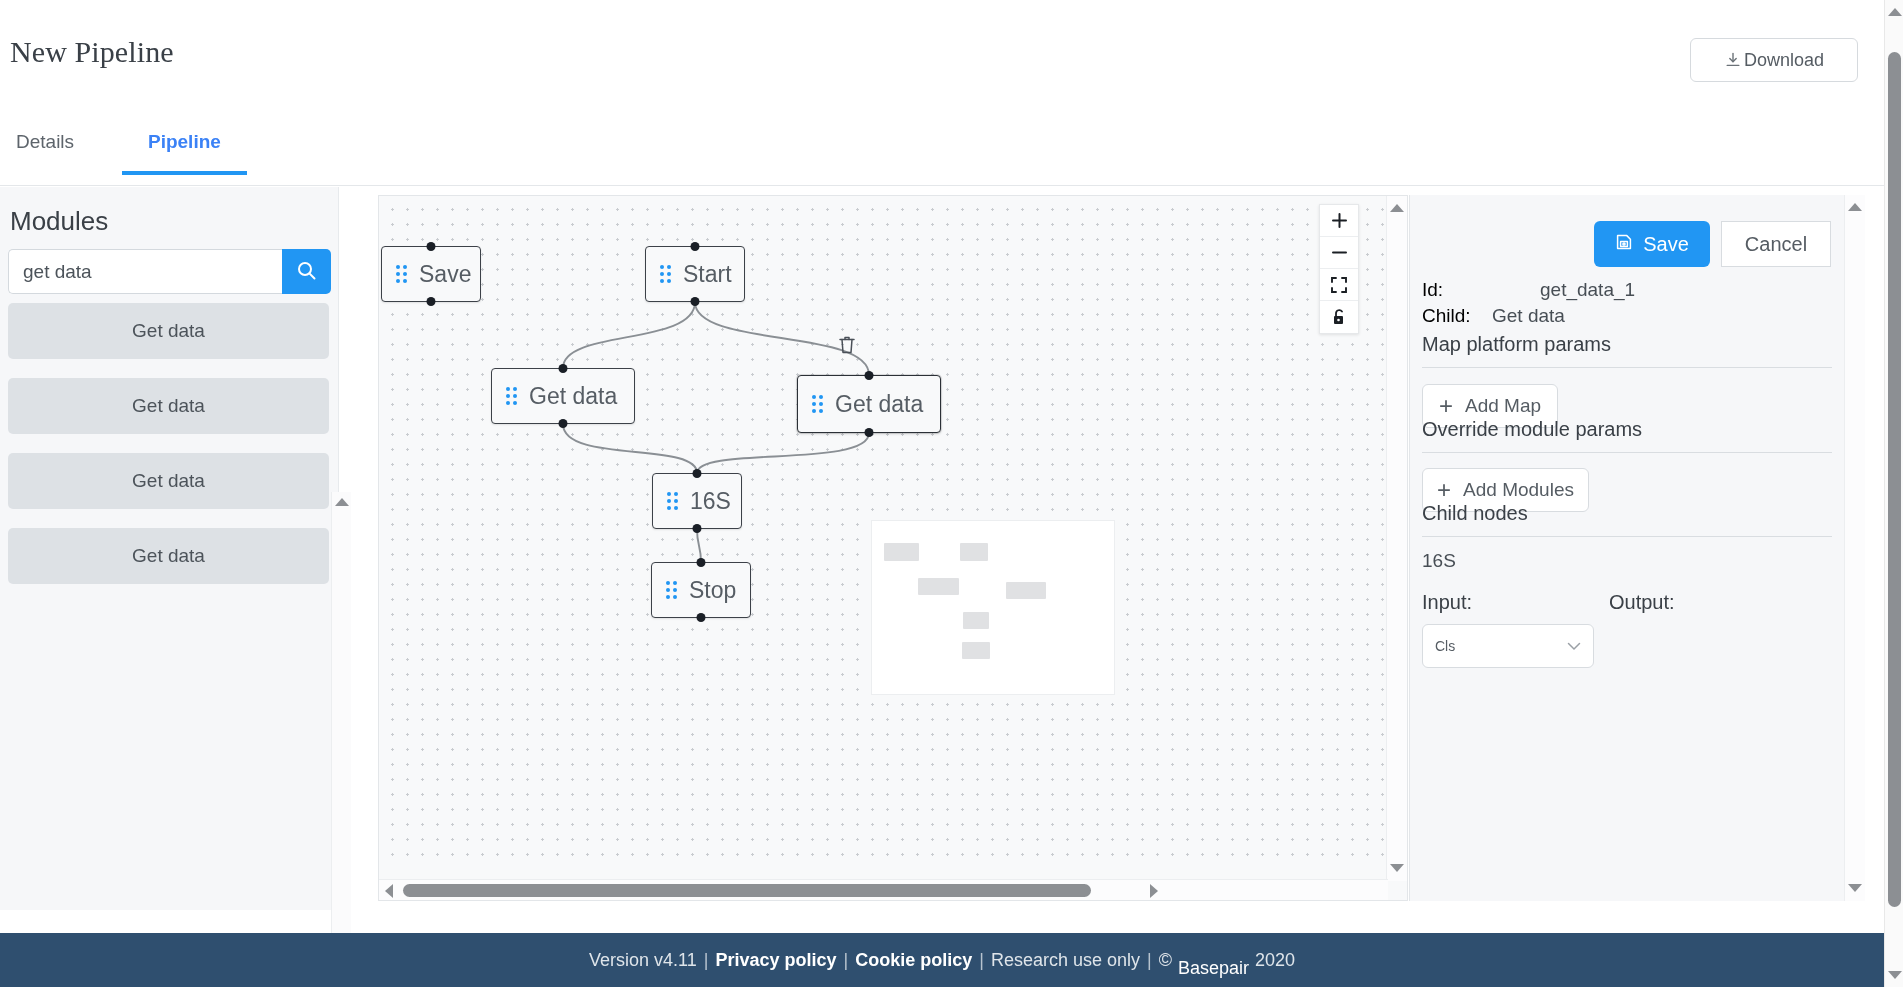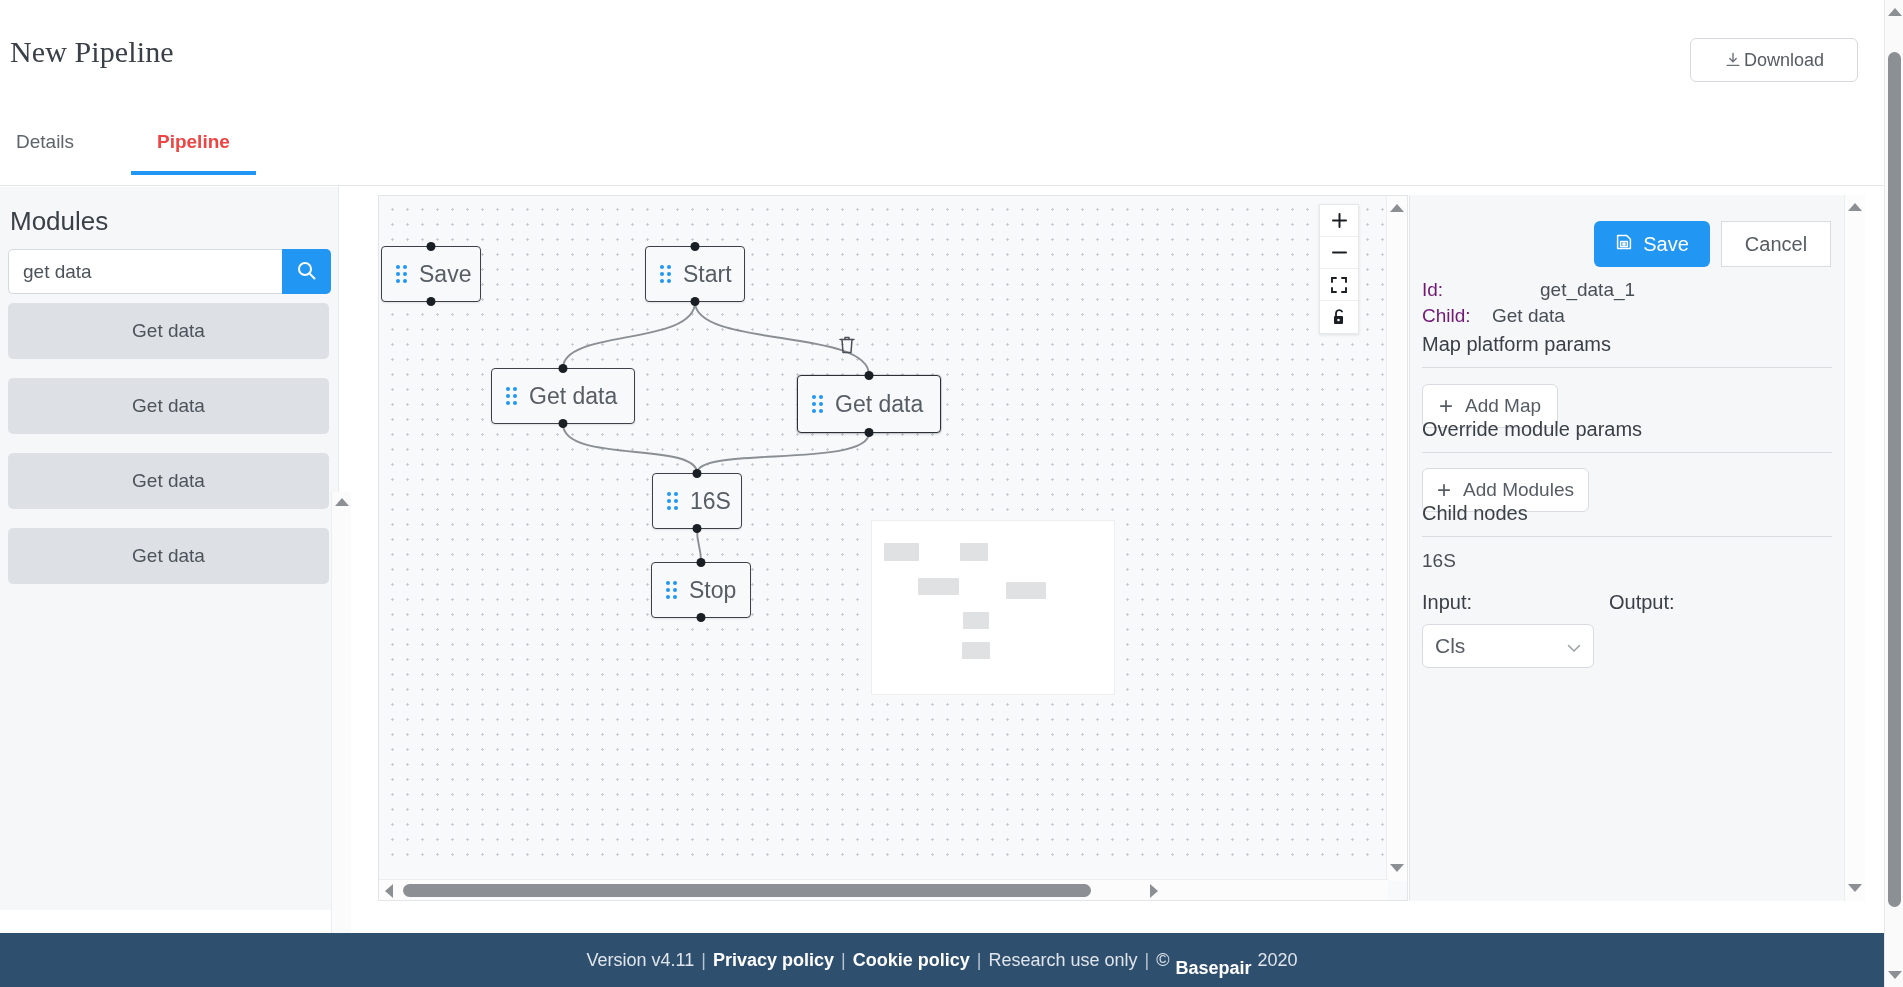--- a/index.html
+++ b/index.html
@@ -46,21 +46,21 @@
     border-bottom: 1px solid #e4e7ea;
     background: #ffffff;
   }
   .tab {
     position: absolute; top: 20px;
     font-size: 19px; color: #5d646b;
     padding-bottom: 22px; cursor: pointer;
     font-family: inherit; background: none; border: none;
   }
   .tab.t0 { left: 10px; }
-  .tab.t1 { left: 142px; color: #ef4444; font-weight: 700; margin-left: 9px; }
+  .tab.t1 { left: 142px; color: #3b82f6; font-weight: 700; }
   .tab.t1::after {
     content: ""; position: absolute;
     left: -20px; right: -20px; bottom: 0; height: 4px;
     background: #2196f3;
   }
 
   
   .modules-panel {
     position: absolute; left: 0; top: 187px;
     width: 339px; height: 723px;
@@ -228,54 +228,54 @@
   }
   .btn-cancel {
     position: absolute; left: 311px; top: 26px;
     width: 110px; height: 46px;
     background: #ffffff; border: 1px solid #d8dce0; border-radius: 0;
     color: #555c63; font-size: 20px; font-family: inherit;
     display: flex; align-items: center; justify-content: center;
     cursor: pointer;
   }
   .kv { position: absolute; font-size: 19px; color: #474e55; }
-  .kv-key { color: #701a75; }
+  .kv-key { color: #000000; }
   .sect-label { position: absolute; font-size: 20px; color: #3a4047; }
   .hr { position: absolute; height: 1px; background: #d9dde1; left: 12px; width: 410px; }
   .add-btn {
     position: absolute; height: 44px;
     background: #ffffff; border: 1px solid #d8dce0; border-radius: 6px;
     color: #555c63; font-size: 19px; font-family: inherit;
     display: flex; align-items: center; justify-content: center; gap: 12px;
     cursor: pointer;
   }
   .plus { font-size: 24px; color: #555c63; line-height: 1; font-weight: 300; }
   .io-label { position: absolute; font-size: 20px; color: #3a4047; }
   .select {
     position: absolute; width: 172px; height: 44px;
     background: #ffffff; border: 1px solid #d8dce0; border-radius: 6px;
     display: flex; align-items: center; padding: 4px 12px;
-    font-size: 21px; color: #555c63; cursor: pointer;
+    font-size: 14px; color: #555c63; cursor: pointer;
   }
   .select .chev { margin-left: auto; }
   .rp-scroll {
     position: absolute; right: 0; top: 0;
     width: 21px; height: 706px;
     background: #fcfcfd; border-left: 1px solid #eceef0;
   }
 
   
   .footer {
     position: absolute; left: 0; top: 933px;
     width: 1884px; height: 54px;
     background: #2f4f6f;
     display: flex; align-items: center; justify-content: center;
     color: #dfe5ea; font-size: 18px;
   }
-  .footer b { color: #ffffff; font-weight: 700; margin-top: 16px; }
+  .footer b { color: #ffffff; font-weight: 400; margin-top: 16px; }
   .footer a { color: #ffffff; font-weight: 700; text-decoration: none; cursor: pointer; }
   .fsep { margin: 0 7px; color: #b7c3ce; }
 
   
   .win-scroll {
     position: absolute; right: 0; top: 0;
     width: 19px; height: 987px;
     background: #fafafa; border-left: 1px solid #e8e8e8;
   }
   .win-thumb {

